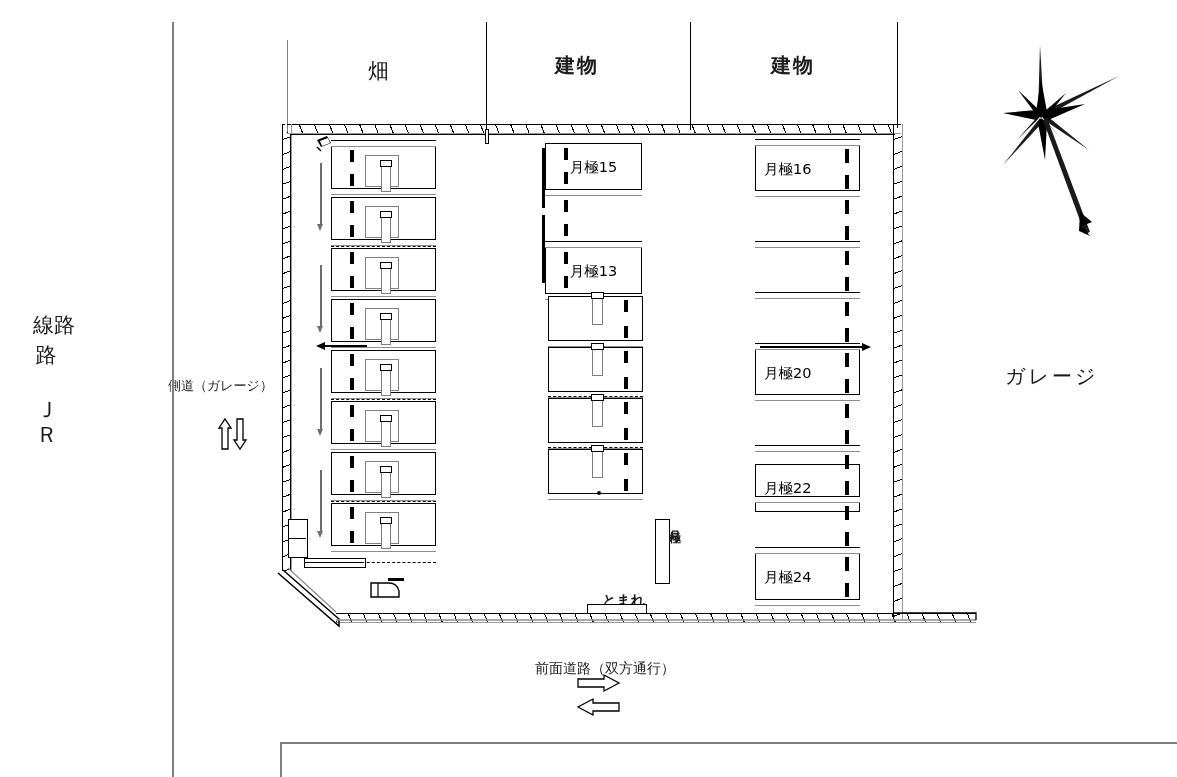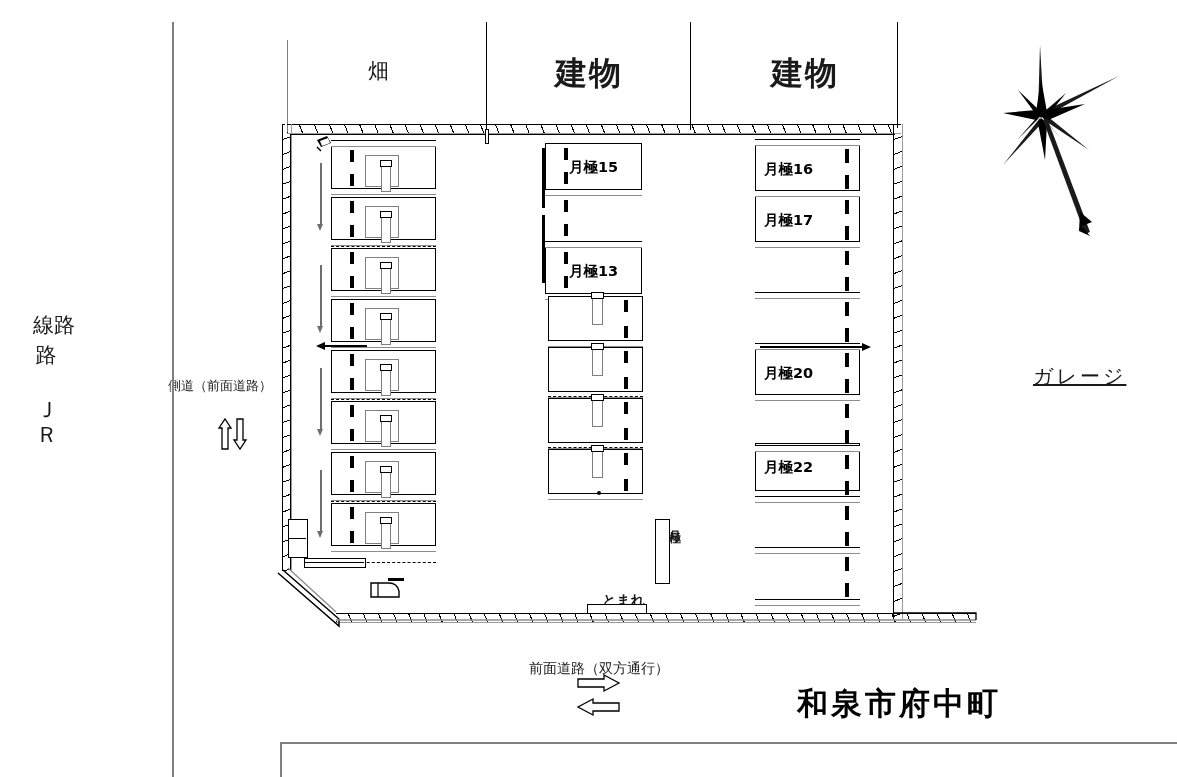--- a/index.html
+++ b/index.html
@@ -8,25 +8,25 @@
     width:1177px;height:777px;
     background:#ffffff;
     font-family:"Liberation Serif","DejaVu Serif",serif;
     overflow:hidden;
   }
   .abs{position:absolute;}
 
   
   .lbl{position:absolute;white-space:nowrap;color:#1a1a1a;}
   .lbl-hatake{font-size:21px;letter-spacing:1px;}
-  .lbl-tatemono{font-size:32px;font-weight:bold;font-family:Liberation Serif, serif;letter-spacing:2px;}
+  .lbl-tatemono{font-size:20px;font-weight:bold;font-family:Liberation Serif, serif;letter-spacing:2px;}
   .lbl-senro{font-size:21px;line-height:30px;text-align:center;}
   .lbl-jr{font-size:22px;line-height:30px;text-align:center;letter-spacing:2px;}
   .lbl-sokudo{font-size:13px;letter-spacing:0px;}
-  .lbl-zenmen{font-size:14px;letter-spacing:0px;}
+  .lbl-zenmen{font-size:14px;letter-spacing:0px;margin-left:6px;}
   .lbl-garage{font-size:20px;letter-spacing:3px;}
   .lbl-title{font-size:31px;font-weight:bold;font-family:"DejaVu Sans","Liberation Sans",sans-serif;letter-spacing:3px;color:#000;}
   .lbl-tomare{font-size:14px;font-weight:bold;font-family:"DejaVu Sans","Liberation Sans",sans-serif;}
   .lbl-vert{font-size:12px;font-weight:bold;font-family:"DejaVu Sans","Liberation Sans",sans-serif;
             writing-mode:vertical-rl;text-orientation:upright;line-height:14px;}
 
   
   .line{position:absolute;background:#000;}
   .gline{position:absolute;background:#808080;}
 
@@ -38,21 +38,21 @@
   .wall-v{position:absolute;width:8px;
       background:
         repeating-linear-gradient(160deg, #000 0 1px, transparent 1px 14px);
       border-left:1.4px solid #000;border-right:1.1px solid #9a9a9a;}
 
   
   .stall{position:absolute;border:1.6px solid #000;background:#fff;box-sizing:border-box;}
   .stall .num{
      position:absolute;left:8px;top:50%;transform:translateY(-50%);
      font-family:"DejaVu Sans","Liberation Sans",sans-serif;
-     font-weight:bold;font-size:14.5px;color:#000;white-space:nowrap;letter-spacing:0px;}
+     font-weight:normal;font-size:14.5px;color:#000;white-space:nowrap;letter-spacing:0px;}
   .stall.mid .num{left:50%;transform:translate(-50%,-50%);}
 
   
   .curb{position:absolute;height:5px;background:#fff;border-top:1.8px solid #000;border-bottom:1.5px solid #8d8d8d;}
   .dashline{position:absolute;height:0;border-top:1.6px dashed #000;}
 
   
   .post{position:absolute;width:4px;background:#000;}
   .postw{position:absolute;width:4px;background:#fff;border:1.2px solid #000;box-sizing:border-box;}
 
@@ -80,27 +80,26 @@
   <div class="lbl lbl-tatemono" style="left:555px;top:52px;">建物</div>
 
   <div class="lbl lbl-tatemono" style="left:771px;top:52px;">建物</div>
 
   <div class="lbl lbl-senro" style="left:33px;top:310px;width:26px;">線路</div>
 
   <div class="lbl lbl-senro" style="left:33px;top:340px;width:26px;">路</div>
   <div class="lbl lbl-jr" style="left:36px;top:395px;width:22px;">Ｊ</div>
   <div class="lbl lbl-jr" style="left:36px;top:420px;width:22px;">Ｒ</div>
 
-  <div class="lbl lbl-sokudo" style="left:168px;top:377px;">側道（前面道路）</div>
-
-  <div class="lbl lbl-garage" style="left:1033px;top:363px;text-decoration:underline;">ガレージ</div>
+  <div class="lbl lbl-sokudo" style="left:168px;top:377px;">側道（ガレージ）</div>
+
+  <div class="lbl lbl-garage" style="left:1005px;top:363px;">ガレージ</div>
 
   <div class="lbl lbl-zenmen" style="left:529px;top:660px;">前面道路（双方通行）</div>
 
-  <div class="lbl lbl-title" style="left:797px;top:683px;">和泉市府中町</div>
 
   <div class="lbl lbl-tomare" style="left:602px;top:592px;">とまれ</div>
 
   <div class="abs" style="left:655px;top:519px;width:13px;height:63px;border:1.6px solid #000;background:#fff;"></div>
   <div class="lbl lbl-vert" style="left:668px;top:521px;">月極</div>
 
   <div class="gline" style="left:172px;top:22px;width:1.6px;height:755px;"></div>
 
   <div class="gline" style="left:287px;top:40px;width:1.4px;height:92px;"></div>
   <div class="line" style="left:486px;top:22px;width:1.4px;height:110px;"></div>
@@ -283,28 +282,28 @@
 
   <div class="abs" style="left:597px;top:491px;width:4px;height:4px;background:#000;border-radius:50%;"></div>
 
   <div class="postw" style="left:485px;top:129px;height:15px;"></div>
 
   <div class="abs" style="left:587px;top:604px;width:58px;height:8px;border:1.5px solid #000;background:#fff;"></div>
 
   <div class="stall" style="left:755px;top:145px;width:105px;height:48px;">
     <span class="num">月極16</span>
   </div>
-  <div class="stall" style="left:755px;top:196px;width:105px;height:48px;">
-    <span class="num">月極17</span>
-  </div>
   <div class="stall" style="left:755px;top:349px;width:105px;height:48px;">
     <span class="num">月極20</span>
   </div>
-  <div class="stall" style="left:755px;top:443px;width:105px;height:48px;">
+  <div class="stall" style="left:755px;top:464px;width:105px;height:48px;">
     <span class="num">月極22</span>
+  </div>
+  <div class="stall" style="left:755px;top:553px;width:105px;height:48px;">
+    <span class="num">月極24</span>
   </div>
 
   <div class="curb" style="left:755px;top:139px;width:105px;"></div>
   <div class="curb" style="left:755px;top:190px;width:105px;"></div>
   <div class="curb" style="left:755px;top:241px;width:105px;"></div>
   <div class="curb" style="left:755px;top:292px;width:105px;"></div>
   <div class="curb" style="left:755px;top:343px;width:105px;"></div>
   <div class="curb" style="left:755px;top:394px;width:105px;"></div>
   <div class="curb" style="left:755px;top:445px;width:105px;"></div>
   <div class="curb" style="left:755px;top:496px;width:105px;"></div>

